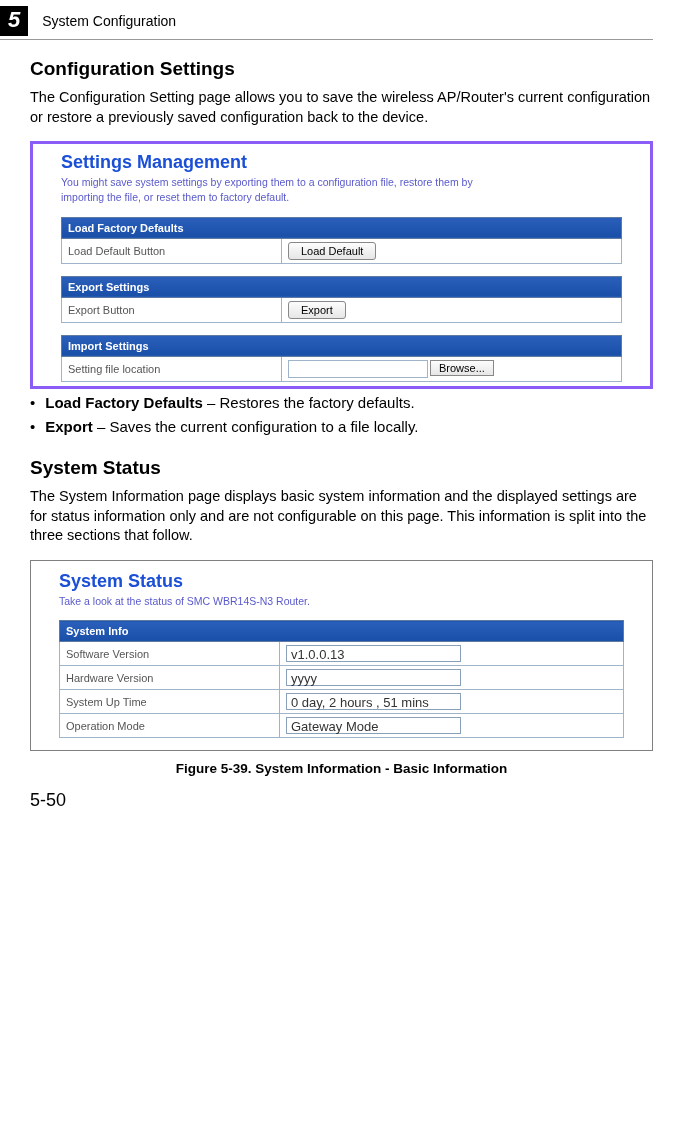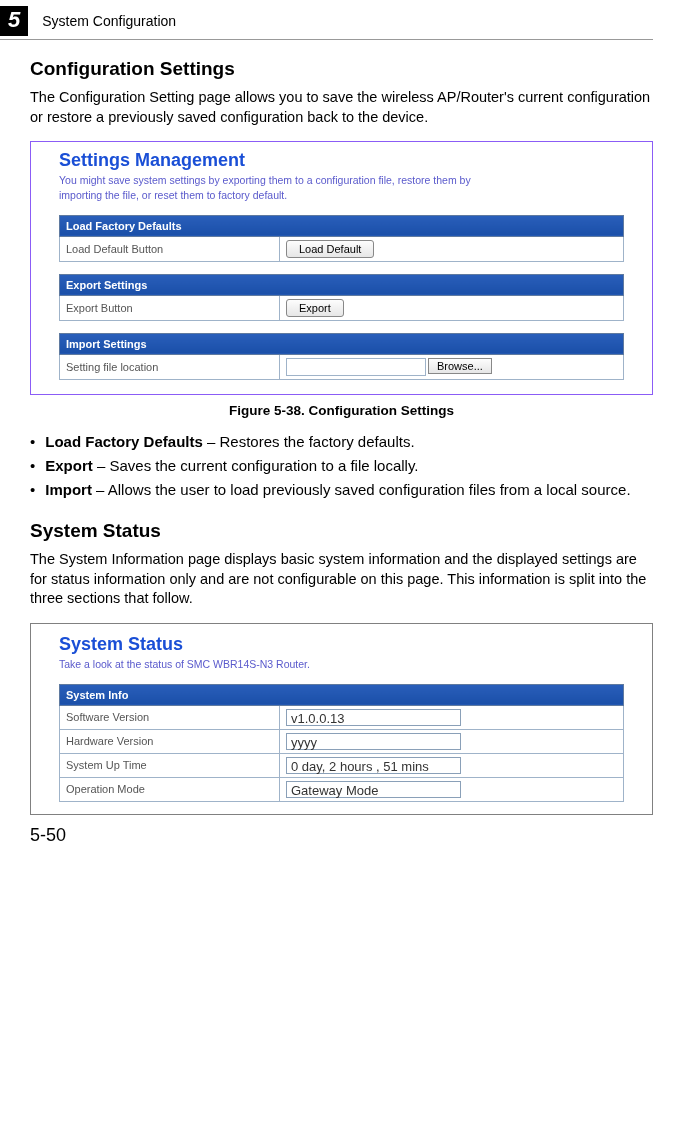--- a/index.html
+++ b/index.html
@@ -41,22 +41,22 @@
     font-weight: bold;
     font-size: 19px;
     margin: 20px 0 8px 0;
   }
   p.body-text {
     font-size: 14.5px;
     line-height: 1.35;
     margin: 6px 0 14px 0;
   }
   .figure-box {
-    border: 1px solid #8b5cf6;
-    padding: 8px 28px 14px 28px;
+    border: 3px solid #8b5cf6;
+    padding: 8px 28px 4px 28px;
   }
   .figure-box2 {
     border: 1px solid #808080;
     padding: 10px 28px 12px 28px;
     margin-bottom: 10px;
   }
   .panel-title {
     color: #1a4fd6;
     font-weight: bold;
     font-size: 18px;
@@ -211,26 +211,24 @@
       <tr>
         <td class="label-cell">Setting file location</td>
         <td>
           <span class="file-input"></span><span class="browse-btn">Browse...</span>
         </td>
       </tr>
     </tbody>
       </table>
   </div>
 
-  <div class="figure-caption">Figure 5-38.   Configuration Settings</div>
 
   <ul class="bullets">
     <li><span class="dot">•</span><strong>Load Factory Defaults</strong><span> – Restores the factory defaults.</span></li>
     <li><span class="dot">•</span><strong>Export</strong><span> – Saves the current configuration to a file locally.</span></li>
-    <li><span class="dot">•</span><strong>Import</strong><span> – Allows the user to load previously saved configuration files from a local source.</span></li>
   </ul>
 
   <h2 class="section-title-2">System Status</h2>
   <p class="body-text">The System Information page displays basic system information and the displayed settings are for status information only and are not configurable on this page. This information is split into the three sections that follow.</p>
 
   <div class="figure-box2">
     <div class="panel-title">System Status</div>
     <div class="panel-sub">Take a look at the status of SMC WBR14S-N3 Router.</div>
 
     <table class="cfg sysinfo" style="margin-bottom:0">
@@ -251,15 +249,16 @@
         <td><span class="text-input"> 0 day,  2 hours ,  51 mins</span></td>
       </tr>
       <tr>
         <td class="label-cell">Operation Mode</td>
         <td><span class="text-input">Gateway Mode</span></td>
       </tr>
     </tbody>
       </table>
   </div>
 
+  <div class="figure-caption">Figure 5-39.   System Information - Basic Information</div>
 
   <div class="page-num">5-50</div>
 </div>
 
 </body></html>

